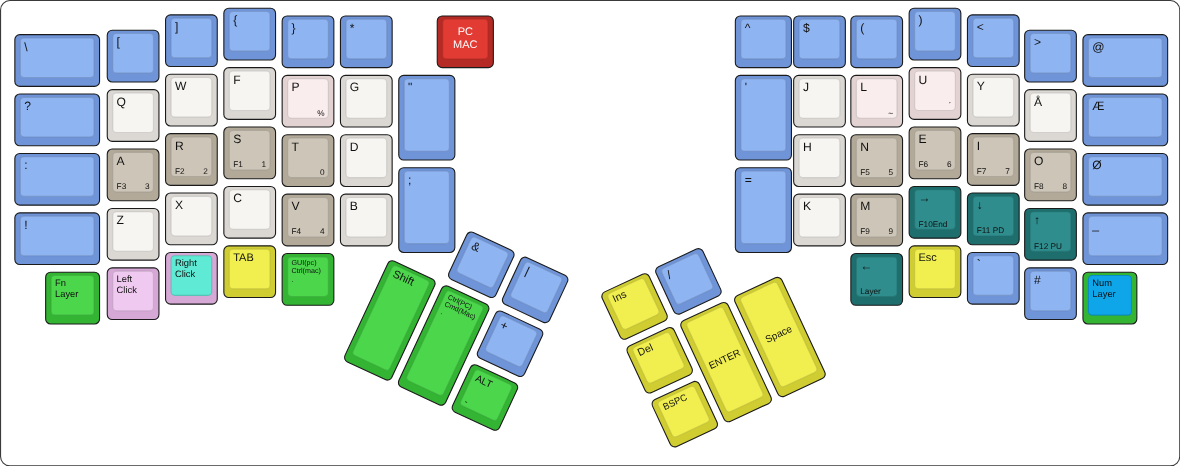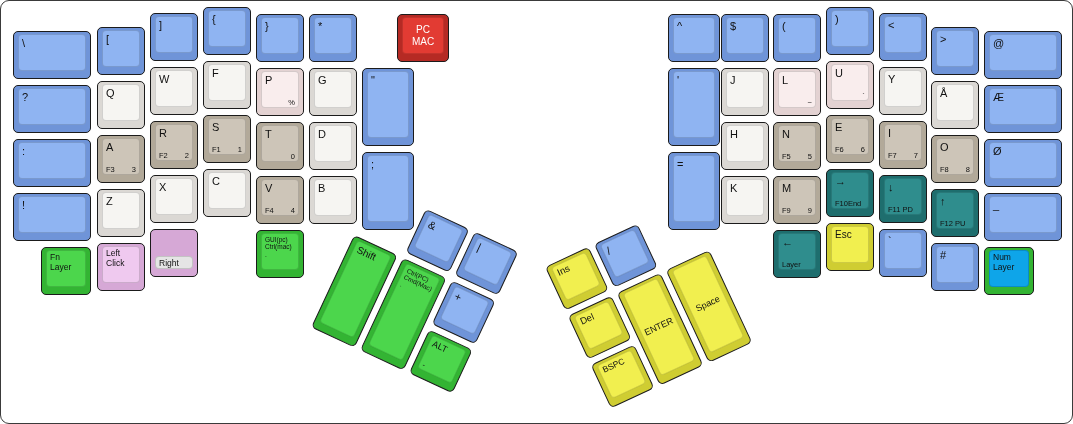--- a/index.html
+++ b/index.html
@@ -163,21 +163,21 @@
         <span class="sub-bl">F2</span>
         <span class="sub-br">2</span>
       </div>
     </div>
     <div class="key" style="left: 149px; top: 174px; width: 48px; height: 48px; background: rgb(219, 216, 212);">
       <div class="cap" style="background: rgb(246, 245, 242); color: rgb(17, 17, 17); font-size: 11px;">
         <span class="main">X</span>
       </div>
     </div>
     <div class="key" style="left: 149px; top: 228px; width: 48px; height: 48px; background: rgb(214, 168, 214);">
-      <div class="cap" style="background: #e5e5e5; color: rgb(17, 17, 17); font-size: 8.5px; margin-top: 24px;">
+      <div class="cap" style="background: #5eead4; color: rgb(17, 17, 17); font-size: 8.5px;">
         <span class="line">Right</span>
         <span class="line">Click</span>
       </div>
     </div>
     <div class="key" style="left: 202px; top: 6px; width: 48px; height: 48px; background: rgb(111, 148, 216);">
       <div class="cap" style="background: rgb(143, 180, 242); color: rgb(17, 17, 17); font-size: 11px;">
         <span class="main">{</span>
       </div>
     </div>
     <div class="key" style="left: 202px; top: 60px; width: 48px; height: 48px; background: rgb(219, 216, 212);">
@@ -188,20 +188,25 @@
     <div class="key" style="left: 202px; top: 114px; width: 48px; height: 48px; background: rgb(178, 169, 153);">
       <div class="cap" style="background: rgb(205, 197, 184); color: rgb(17, 17, 17); font-size: 11px;">
         <span class="main">S</span>
         <span class="sub-bl">F1</span>
         <span class="sub-br">1</span>
       </div>
     </div>
     <div class="key" style="left: 202px; top: 168px; width: 48px; height: 48px; background: rgb(219, 216, 212);">
       <div class="cap" style="background: rgb(246, 245, 242); color: rgb(17, 17, 17); font-size: 11px;">
         <span class="main">C</span>
+      </div>
+    </div>
+    <div class="key" style="left: 202px; top: 222px; width: 48px; height: 48px; background: rgb(207, 205, 50);">
+      <div class="cap" style="background: rgb(241, 239, 79); color: rgb(17, 17, 17); font-size: 10px;">
+        <span class="main">TAB</span>
       </div>
     </div>
     <div class="key" style="left: 255px; top: 13px; width: 48px; height: 48px; background: rgb(111, 148, 216);">
       <div class="cap" style="background: rgb(143, 180, 242); color: rgb(17, 17, 17); font-size: 11px;">
         <span class="main">}</span>
       </div>
     </div>
     <div class="key" style="left: 255px; top: 67px; width: 48px; height: 48px; background: rgb(227, 210, 210);">
       <div class="cap" style="background: rgb(249, 237, 237); color: rgb(17, 17, 17); font-size: 11px;">
         <span class="main">P</span>

